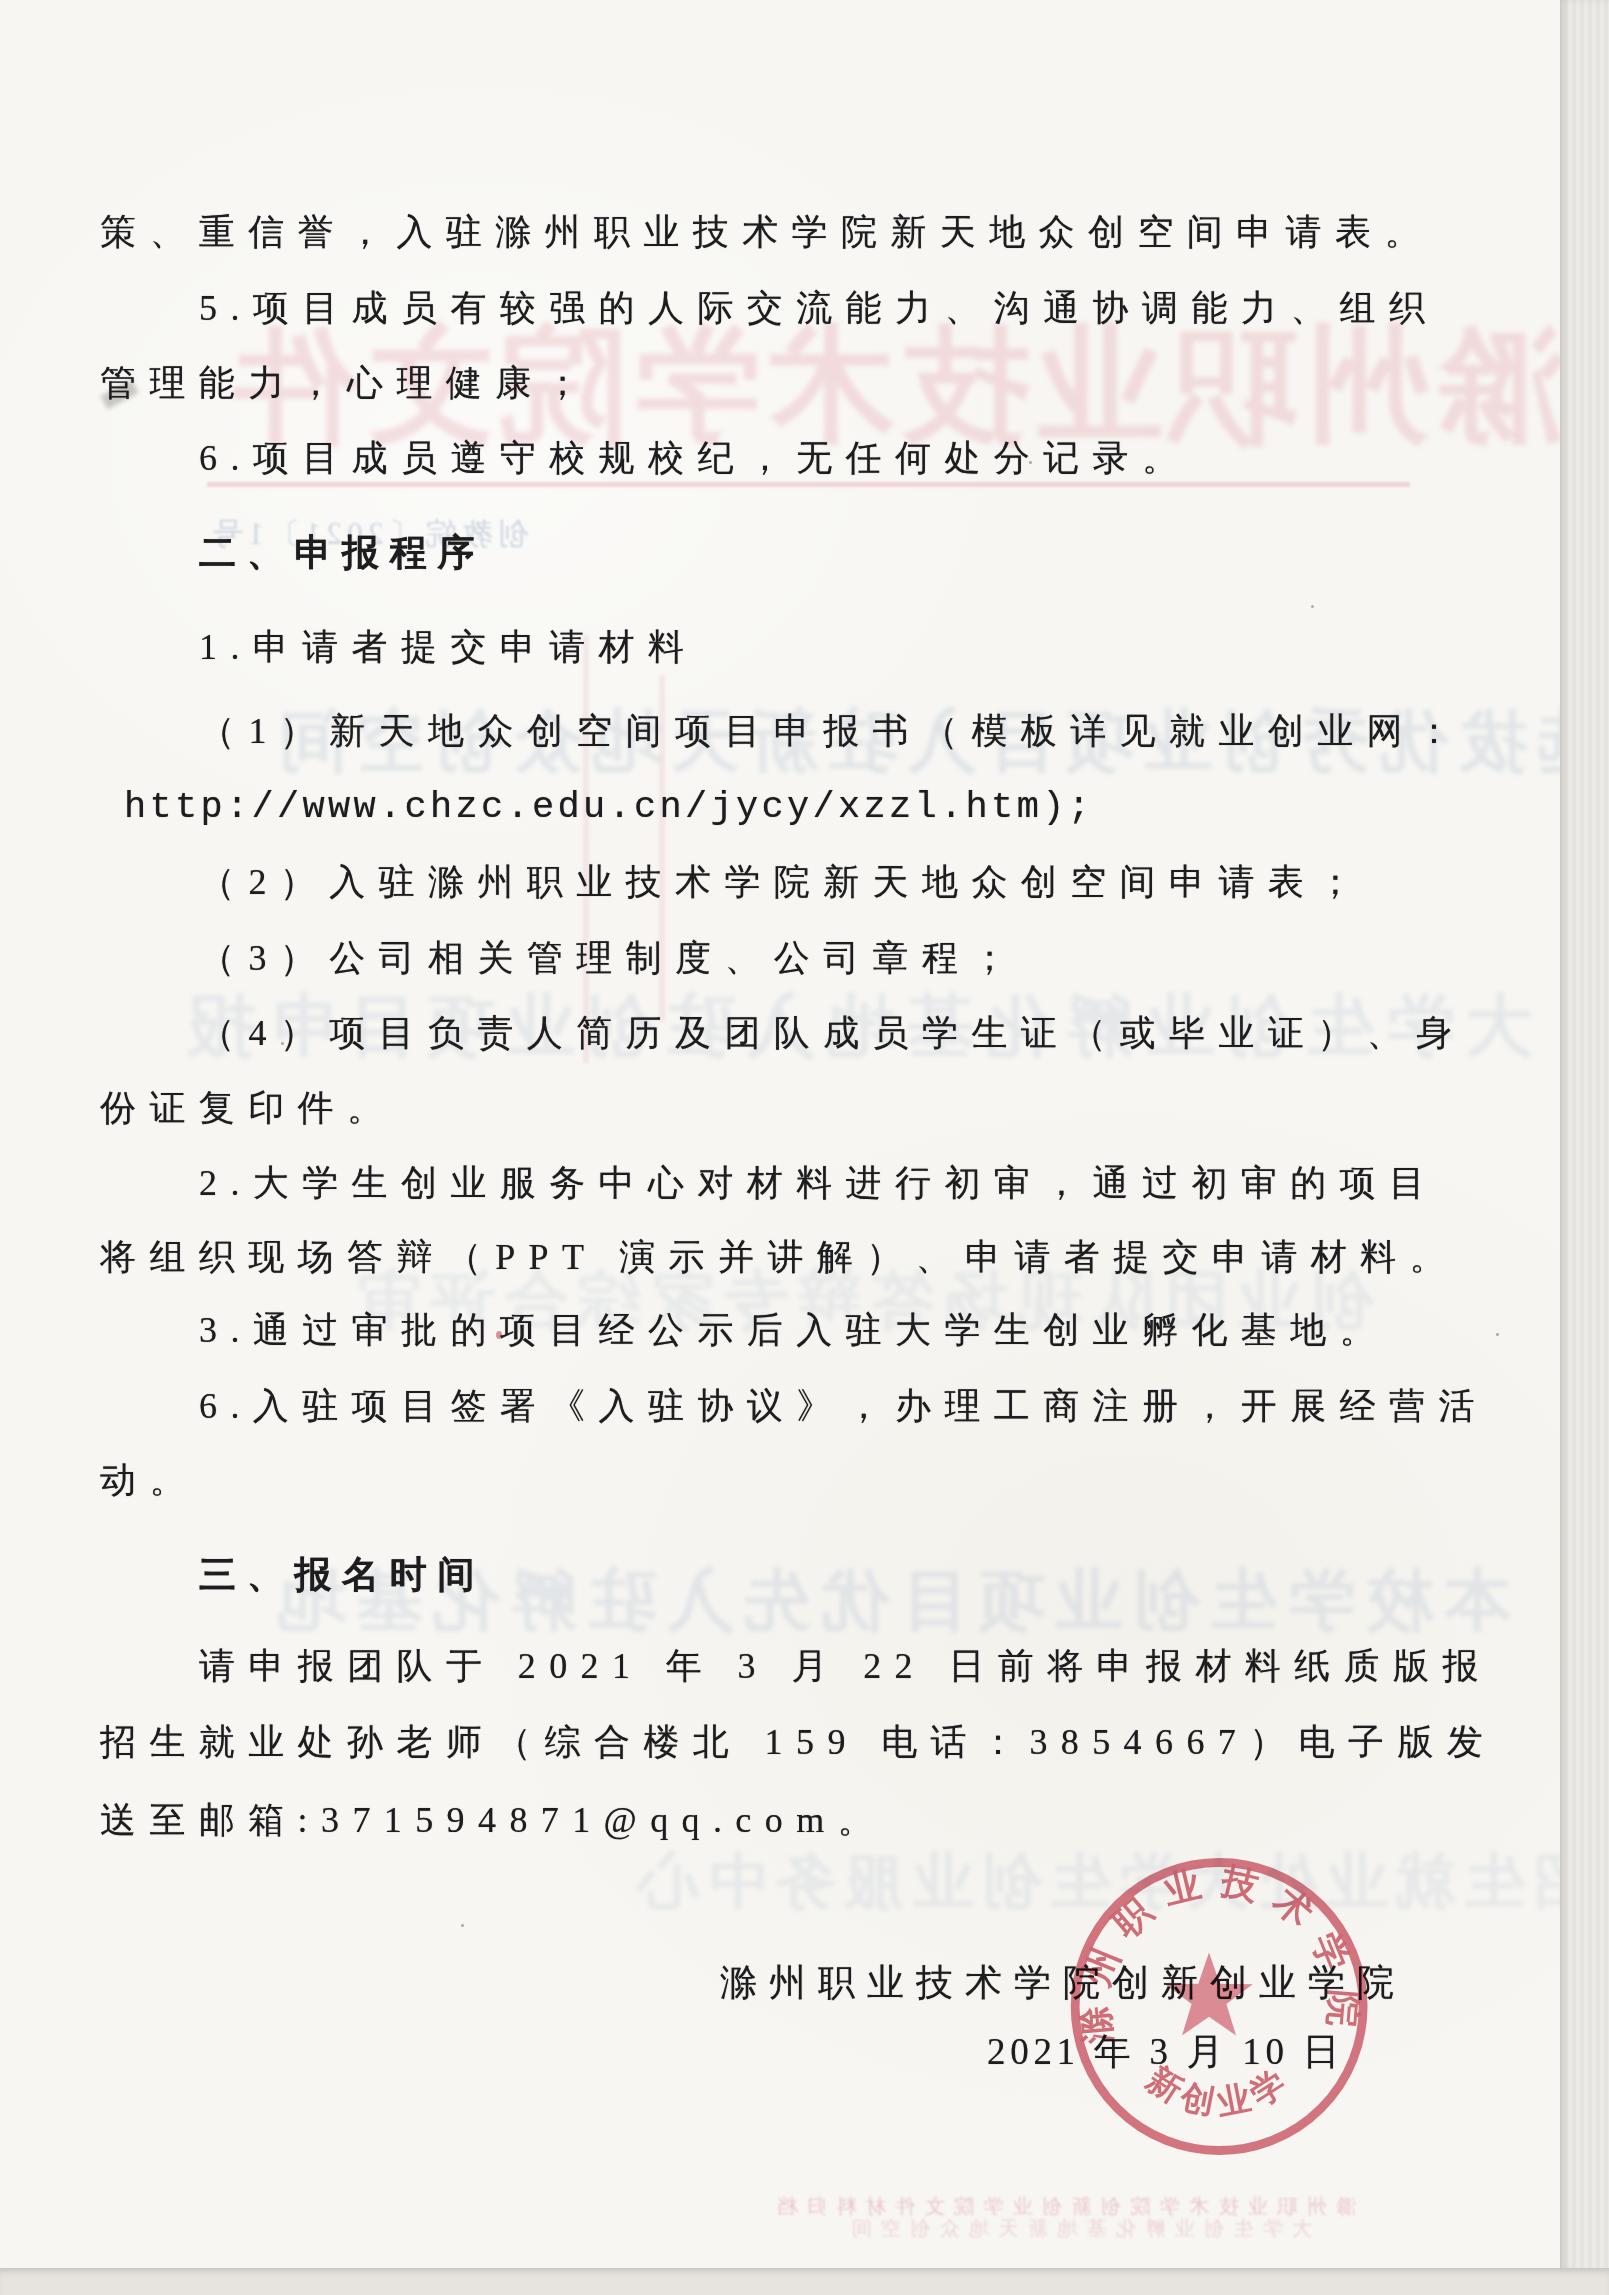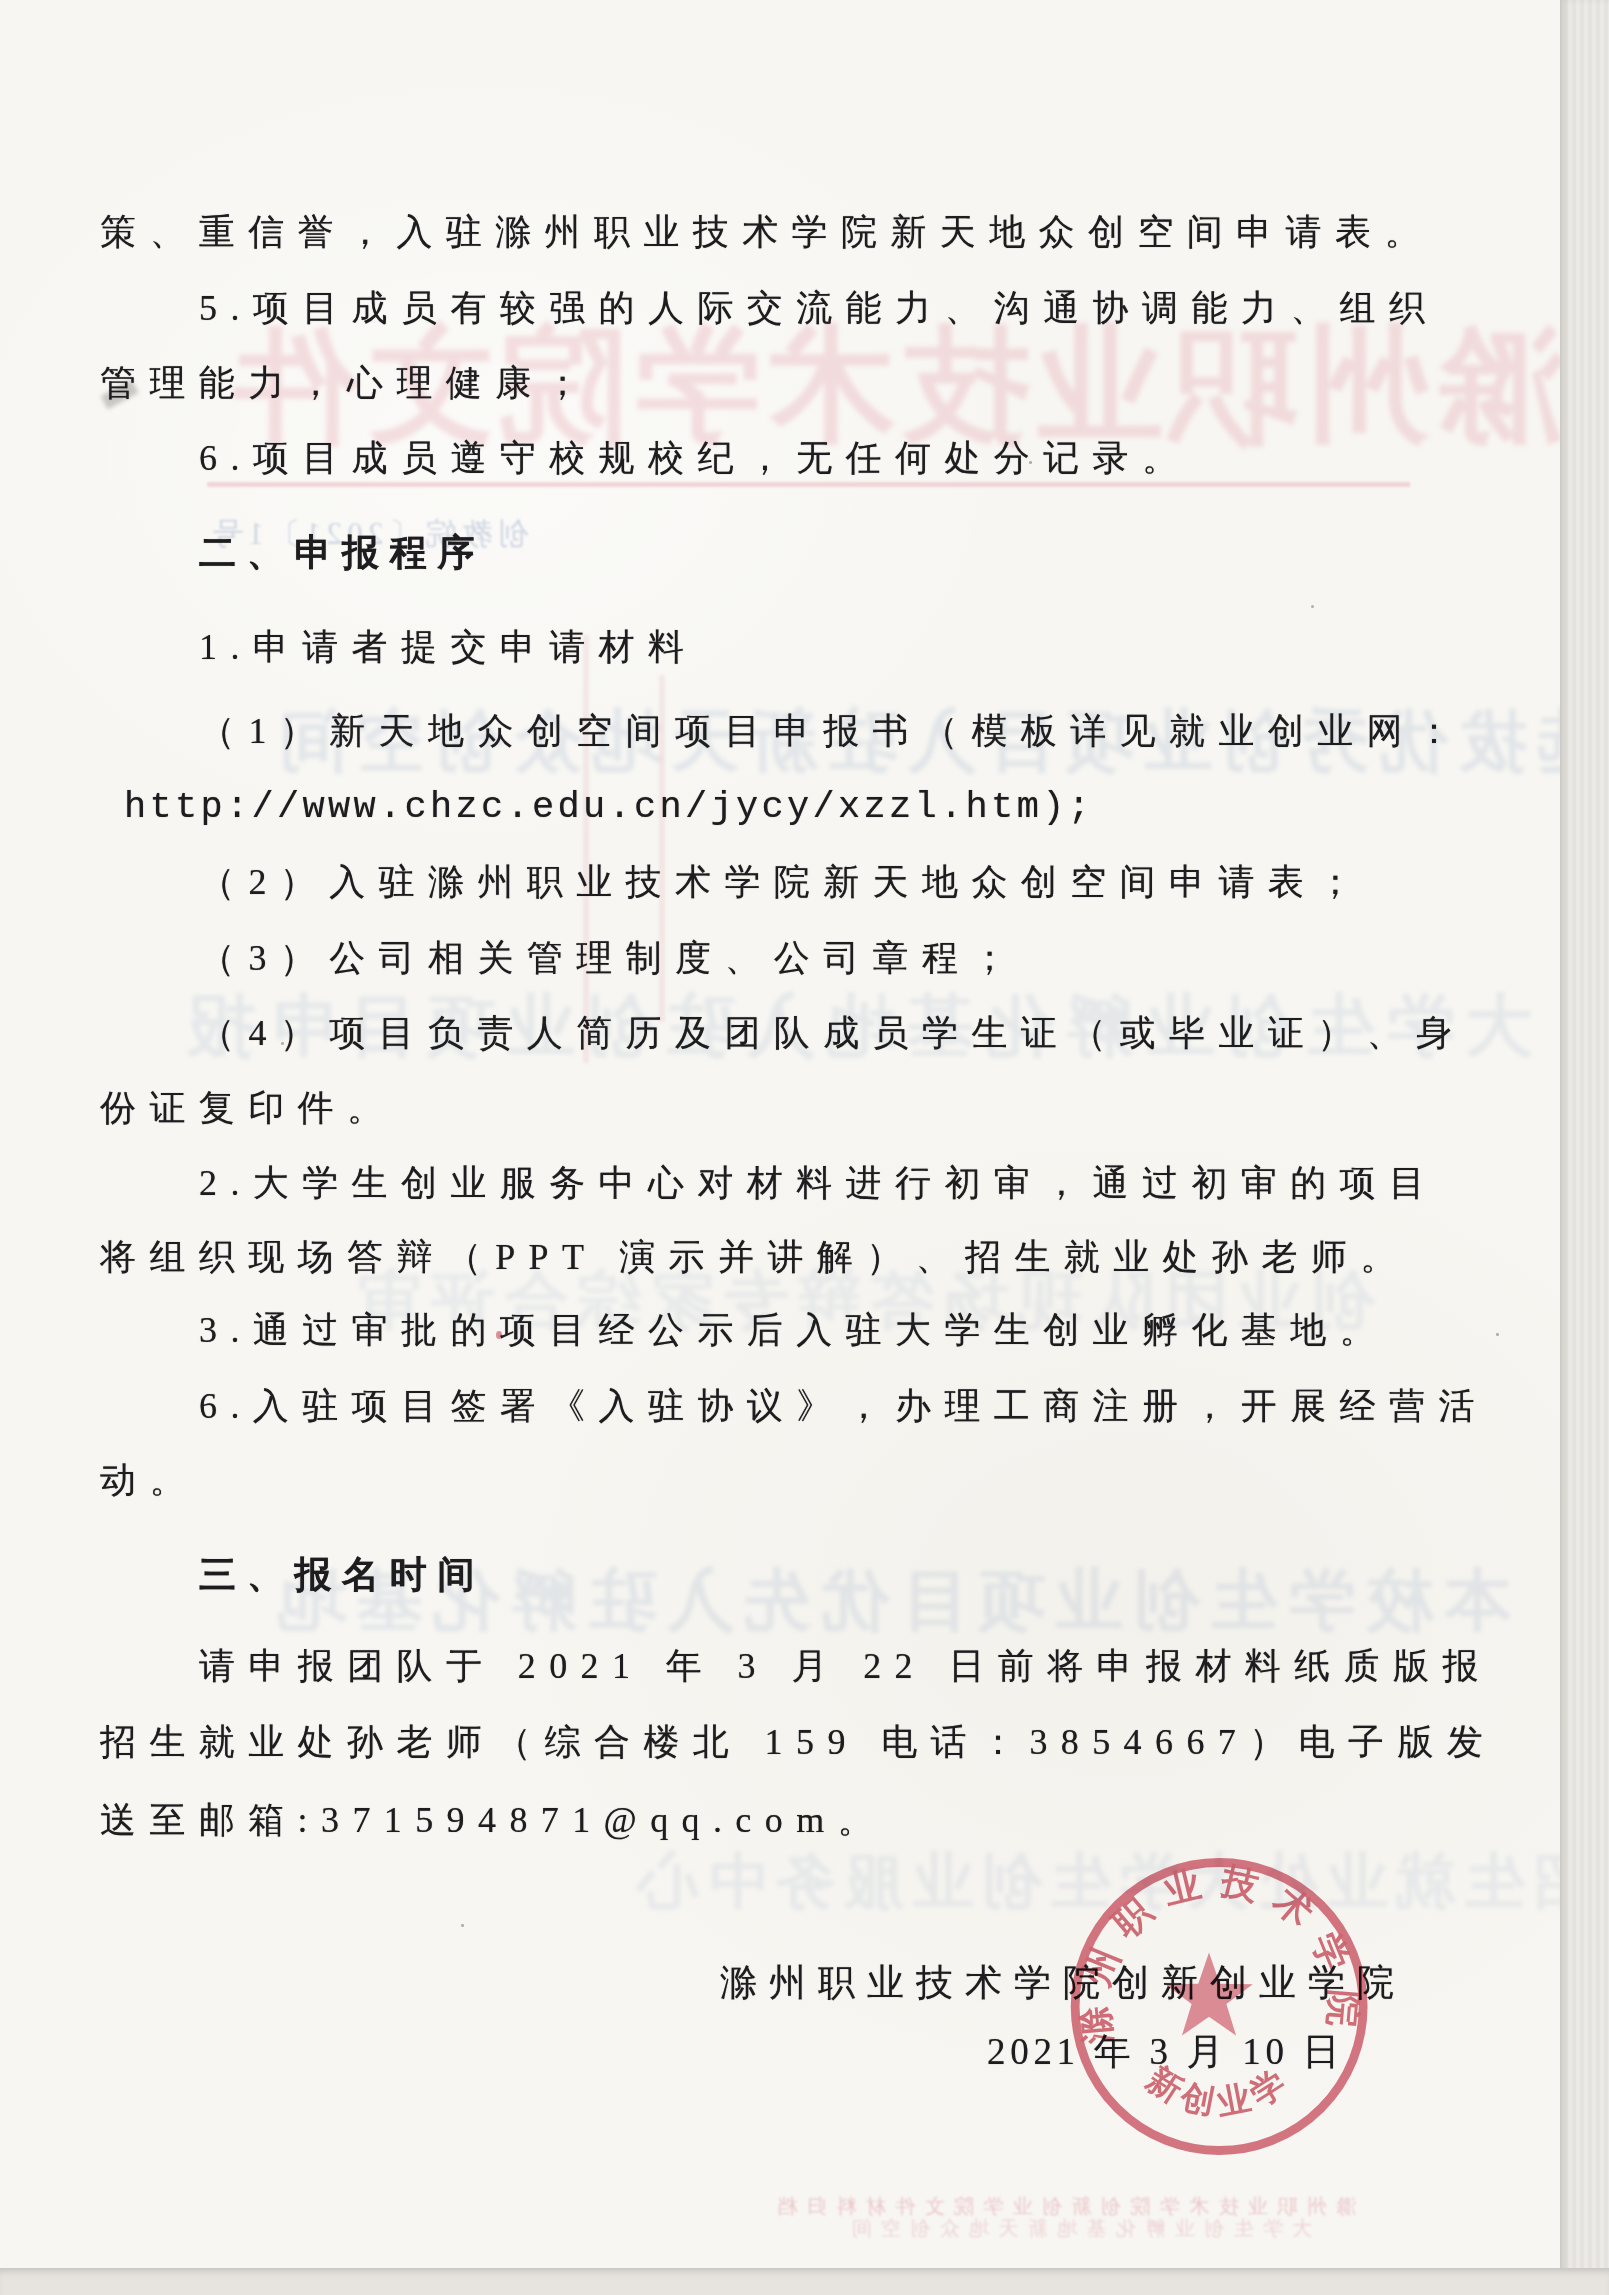--- a/index.html
+++ b/index.html
@@ -124,21 +124,21 @@
   <div class="ln ind" style="top:434px">6.项目成员遵守校规校纪，无任何处分记录。</div>
   <div class="ln ind hd" style="top:528px">二、申报程序</div>
   <div class="ln ind" style="top:623px">1.申请者提交申请材料</div>
   <div class="ln ind" style="top:707px">（1）新天地众创空间项目申报书（模板详见就业创业网：</div>
   <div class="ln mono" style="top:786px">http://www.chzc.edu.cn/jycy/xzzl.htm);</div>
   <div class="ln ind" style="top:858px">（2）入驻滁州职业技术学院新天地众创空间申请表；</div>
   <div class="ln ind" style="top:934px">（3）公司相关管理制度、公司章程；</div>
   <div class="ln ind" style="top:1009px">（4）项目负责人简历及团队成员学生证（或毕业证）、身</div>
   <div class="ln" style="top:1084px">份证复印件。</div>
   <div class="ln ind" style="top:1159px">2.大学生创业服务中心对材料进行初审，通过初审的项目</div>
-  <div class="ln" style="top:1233px">将组织现场答辩（PPT 演示并讲解）、招生就业处孙老师。</div>
+  <div class="ln" style="top:1233px">将组织现场答辩（PPT 演示并讲解）、申请者提交申请材料。</div>
   <div class="ln ind" style="top:1306px">3.通过审批的项目经公示后入驻大学生创业孵化基地。</div>
   <div class="ln ind" style="top:1382px">6.入驻项目签署《入驻协议》，办理工商注册，开展经营活</div>
   <div class="ln" style="top:1456px">动。</div>
   <div class="ln ind hd" style="top:1550px">三、报名时间</div>
   <div class="ln ind" style="top:1642px">请申报团队于 2021 年 3 月 22 日前将申报材料纸质版报</div>
   <div class="ln" style="top:1718px">招生就业处孙老师（综合楼北 159  电话：3854667）电子版发</div>
   <div class="ln" style="top:1796px">送至邮箱:371594871@qq.com。</div>
 
   <div class="ln sig" style="top:1939px">滁州职业技术学院创新创业学院</div>
   <div class="ln dateln" style="top:2027px">2021 年 3 月 10 日</div>

